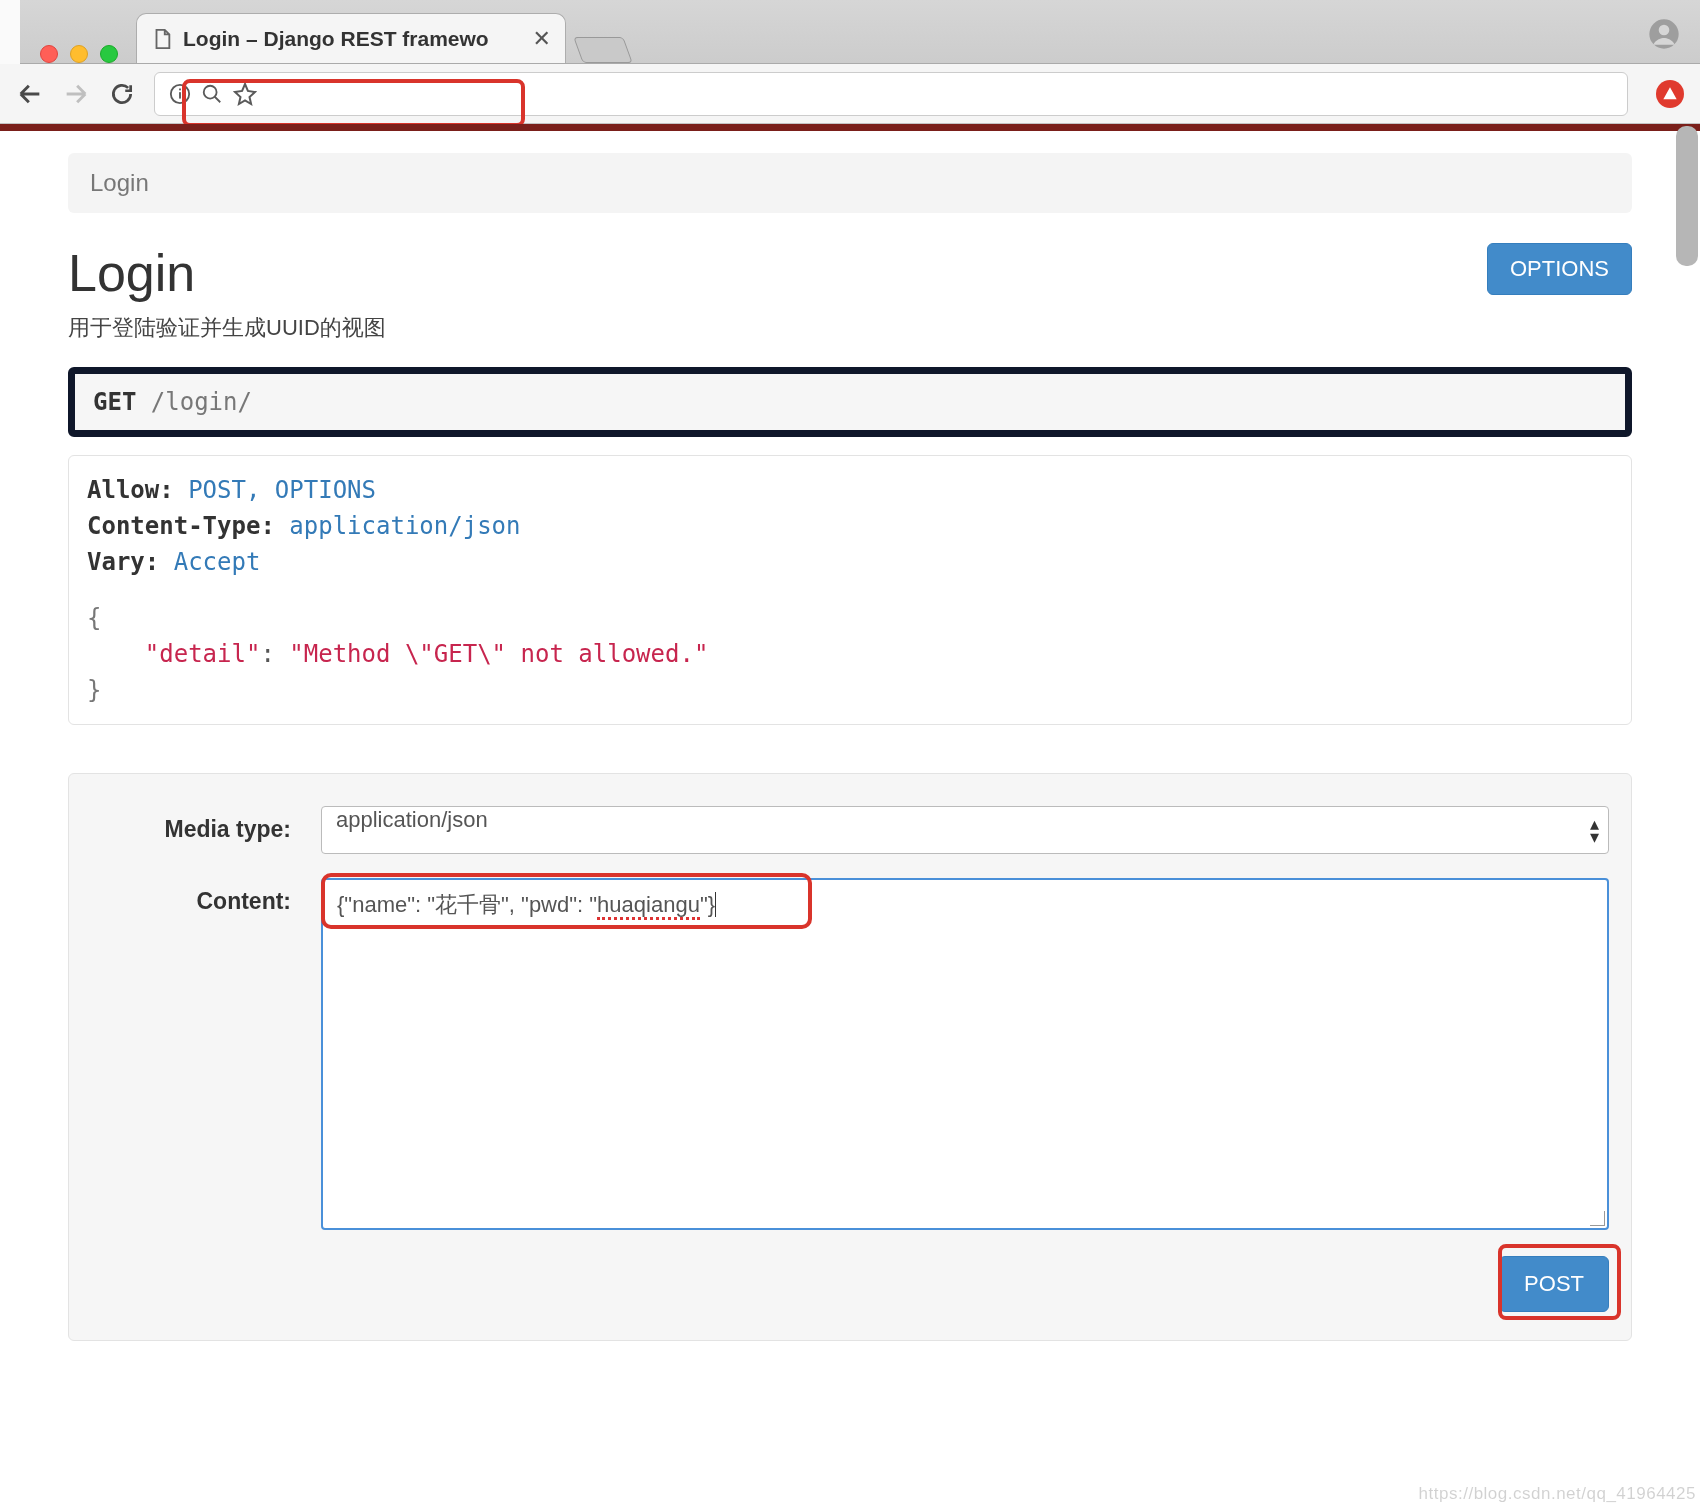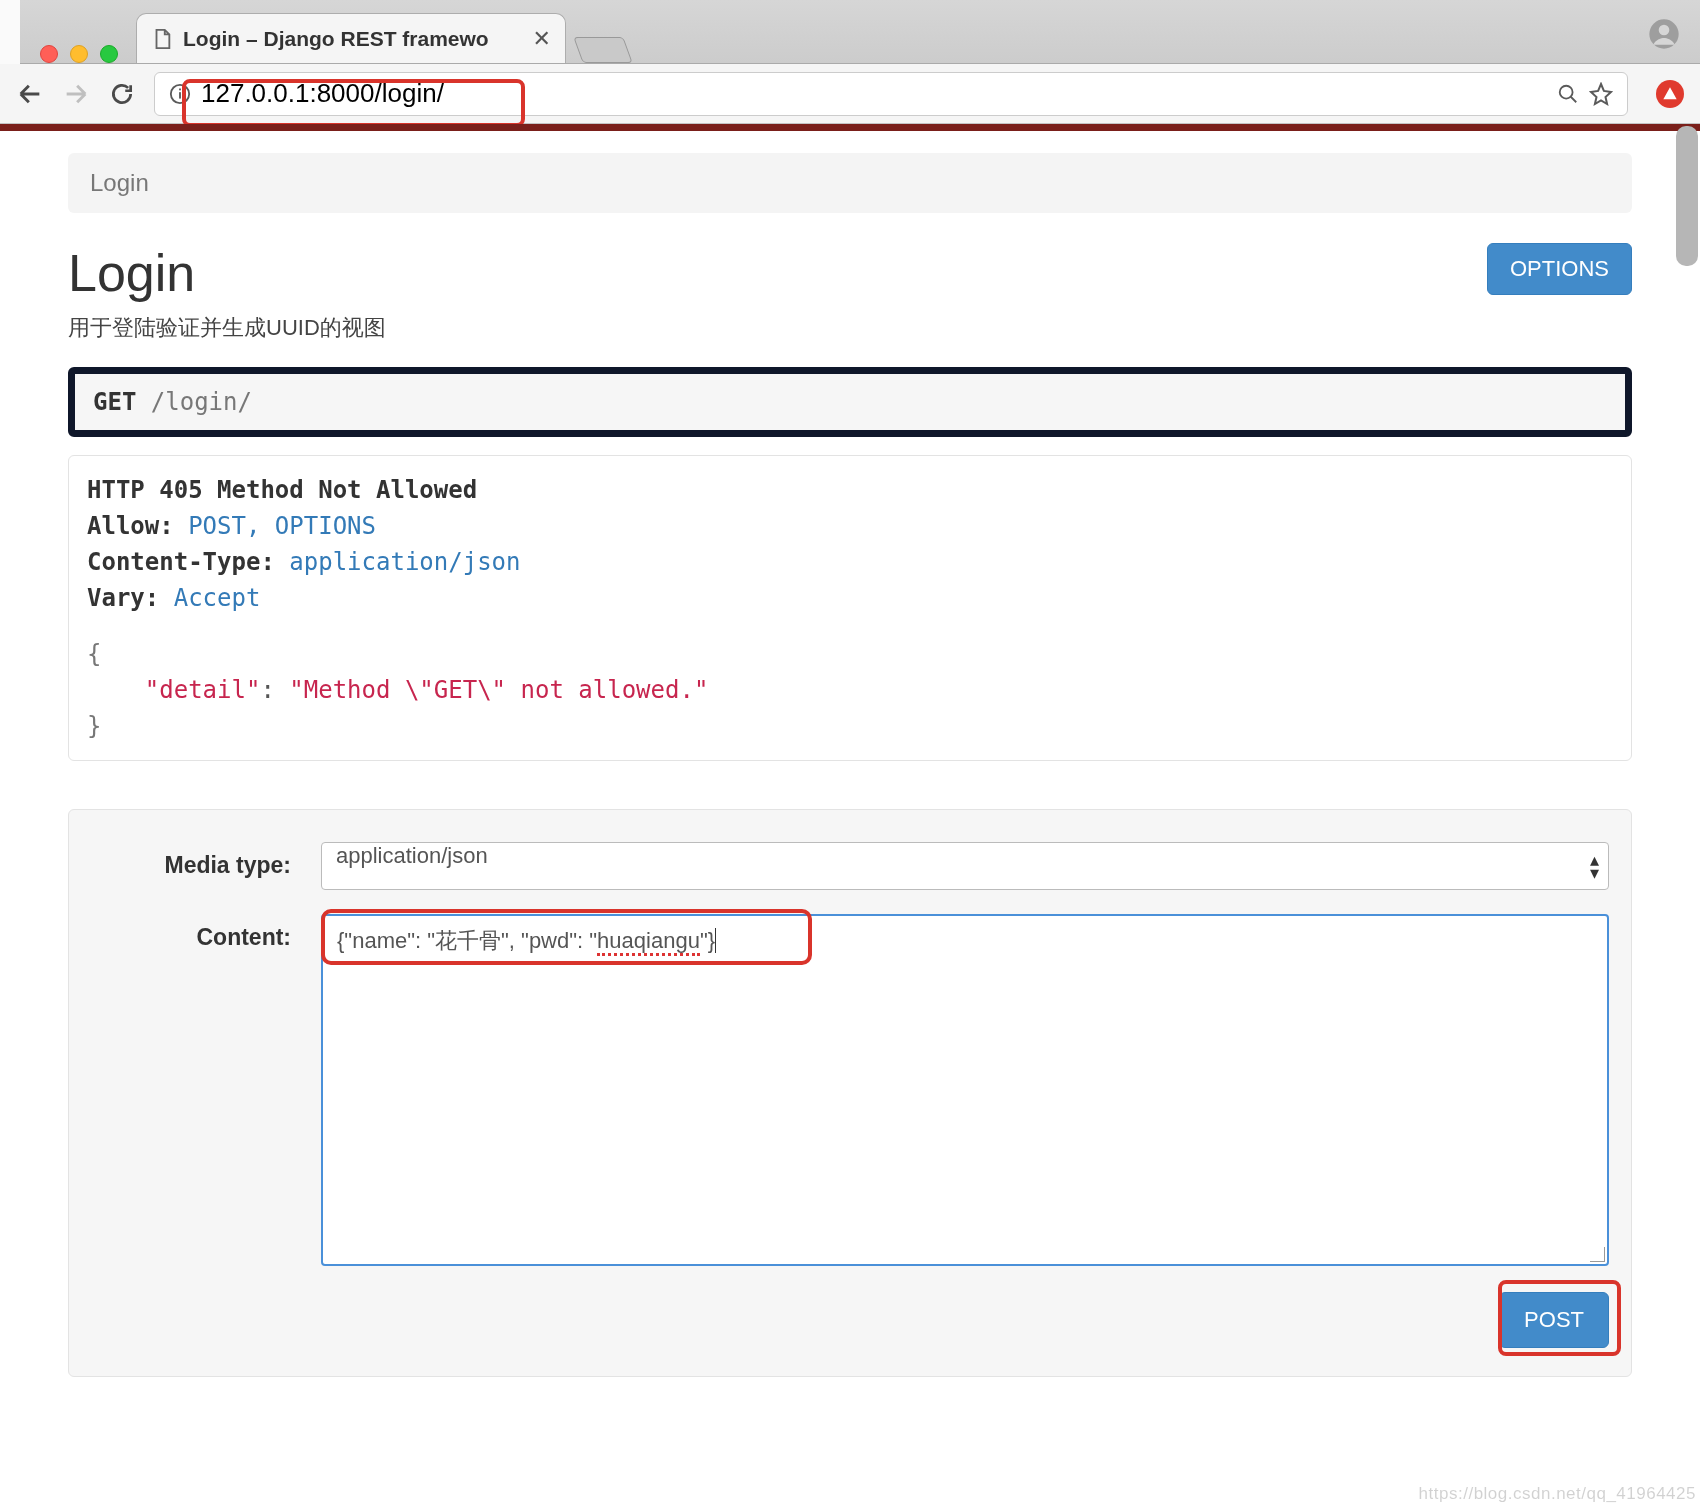--- a/index.html
+++ b/index.html
@@ -117,21 +117,20 @@
       <svg width="26" height="26" viewBox="0 0 24 24">
           <path fill="none" stroke="#4a4a4a" stroke-width="2.5" d="M20 12a8 8 0 1 1-2.34-5.66M20 4v5h-5"></path>
         </svg>
     </div>
     <div class="omnibox">
       <svg width="22" height="22" viewBox="0 0 24 24">
           <circle cx="12" cy="12" r="10" fill="none" stroke="#5a5a5a" stroke-width="2"></circle>
           <rect x="11" y="10" width="2" height="7" fill="#5a5a5a"></rect>
           <rect x="11" y="6" width="2" height="2" fill="#5a5a5a"></rect>
         </svg>
-      <input type="text" value="127.0.0.1:8000/login/" style="">
       <svg width="22" height="22" viewBox="0 0 24 24">
           <circle cx="10" cy="10" r="7" fill="none" stroke="#5a5a5a" stroke-width="2"></circle>
           <line x1="15" y1="15" x2="21" y2="21" stroke="#5a5a5a" stroke-width="2"></line>
         </svg>
       <svg class="omnibox-star" width="24" height="24" viewBox="0 0 24 24">
           <path fill="none" stroke="#5a5a5a" stroke-width="2" d="M12 2l2.9 6.9L22 10l-5.5 5 1.6 7L12 18.5 5.9 22l1.6-7L2 10l7.1-1.1z"></path>
         </svg>
     </div>
     <div class="ext-icon">
       <svg width="16" height="16" viewBox="0 0 24 24">
@@ -159,21 +158,20 @@
       </div>
       <button class="options-btn">OPTIONS</button>
     </div>
 
     <div class="req-box">
       <span class="meth">GET</span>
       <span class="path">/login/</span>
     </div>
 
     <div class="resp-box">
-      <div><span class="hk">HTTP 405 Method Not Allowed</span></div>
       <div><span class="hk">Allow:</span> <span class="hv">POST, OPTIONS</span></div>
       <div><span class="hk">Content-Type:</span> <span class="hv">application/json</span></div>
       <div><span class="hk">Vary:</span> <span class="hv">Accept</span></div>
       <div class="body">
         <div>{</div>
         <div>&nbsp;&nbsp;&nbsp;&nbsp;<span class="str">"detail"</span><span class="punct">:</span> <span class="str">"Method \"GET\" not allowed."</span></div>
         <div>}</div>
       </div>
     </div>
 

